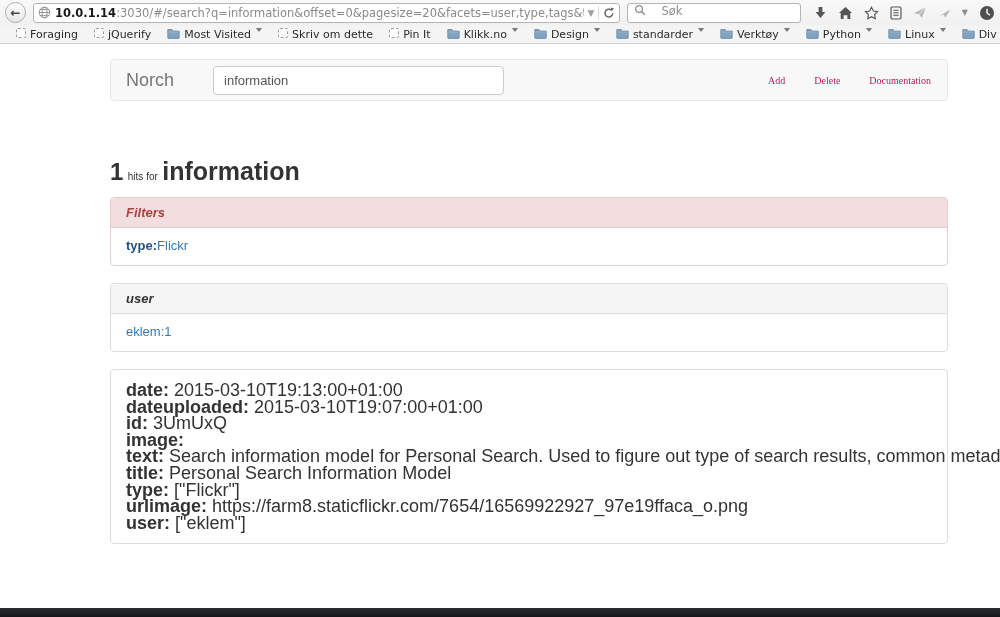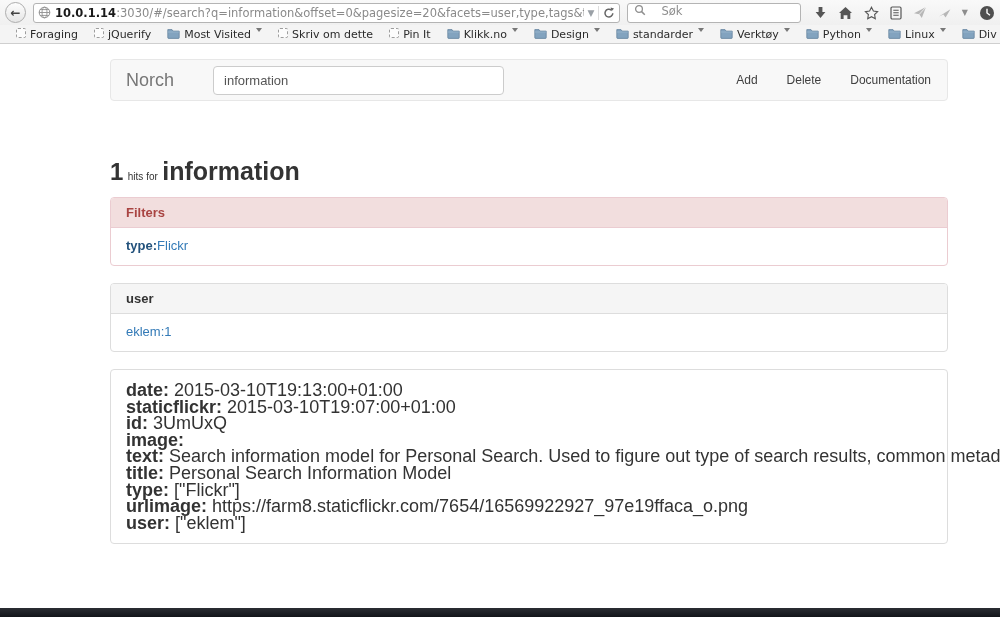--- a/index.html
+++ b/index.html
@@ -59,31 +59,31 @@
     display:flex; align-items:center;
   }
   .brand { font-size:18px; color:#777; padding:0 15px 0 15px; }
   .app-search {
     width:291px; height:29px; border:1px solid #ccc; border-radius:4px;
     font-size:13px; color:#555; padding:0 10px; margin-left:24px;
     font-family:"Liberation Sans", sans-serif; outline:none; background:#fff;
   }
   .nav-spacer { flex:1; }
   .nav-links { display:flex; gap:29px; padding-right:16px; }
-  .nav-links a { color:#404040; font-size:12px; text-decoration:none; }
+  .nav-links a { color:#be185d; font-size:10px; text-decoration:none;font-family:Liberation Serif, serif; }
 
   .hits-heading { margin:56px 0 11px 0; color:#333; }
   .hits-count { font-size:24px; font-weight:bold; }
   .hits-mid { font-size:10px; color:#333; }
   .hits-query { font-size:25px; font-weight:bold; }
 
   .panel { border:1px solid #ddd; border-radius:4px; background:#fff; margin-bottom:17px; }
   .panel-heading {
     padding:7px 15px; font-size:13px; font-weight:bold; color:#333;
-    background:#f5f5f5; border-bottom:1px solid #ddd; border-radius:3px 3px 0 0;
+    background:#f5f5f5; border-bottom:1px solid #ddd; border-radius:3px 3px 0 0;font-style:italic;
   }
   .panel-danger { border-color:#ebccd1; }
   .panel-danger .panel-heading { background:#f2dede; color:#a94442; border-bottom-color:#ebccd1; }
   .panel-body { padding:10px 15px 12px 15px; font-size:13px; }
   .facet-link { text-decoration:none; font-size:13px; }
   .facet-key { color:#23527c; font-weight:bold; }
   .facet-val { color:#337ab7; }
 
   .result-body { padding:12px 15px; }
   .field { font-size:18px; line-height:16.6px; color:#333; white-space:nowrap; }
@@ -343,21 +343,21 @@
       <div class="panel-body">
         <a class="facet-link facet-val" href="#">eklem:1</a>
       </div>
     </div>
 
     <div class="panel">
       <div class="result-body">
 
           <div class="field"><b>date:</b> <span>2015-03-10T19:13:00+01:00</span></div>
 
-          <div class="field"><b>staticflickr:</b> <span>2015-03-10T19:07:00+01:00</span></div>
+          <div class="field"><b>dateuploaded:</b> <span>2015-03-10T19:07:00+01:00</span></div>
 
           <div class="field"><b>id:</b> <span>3UmUxQ</span></div>
 
           <div class="field"><b>image:</b> <span></span></div>
 
           <div class="field"><b>text:</b> <span>Search information model for Personal Search. Used to figure out type of search results, common metadata for faceted search and some search result characteristics.</span></div>
 
           <div class="field"><b>title:</b> <span>Personal Search Information Model</span></div>
 
           <div class="field"><b>type:</b> <span>["Flickr"]</span></div>

